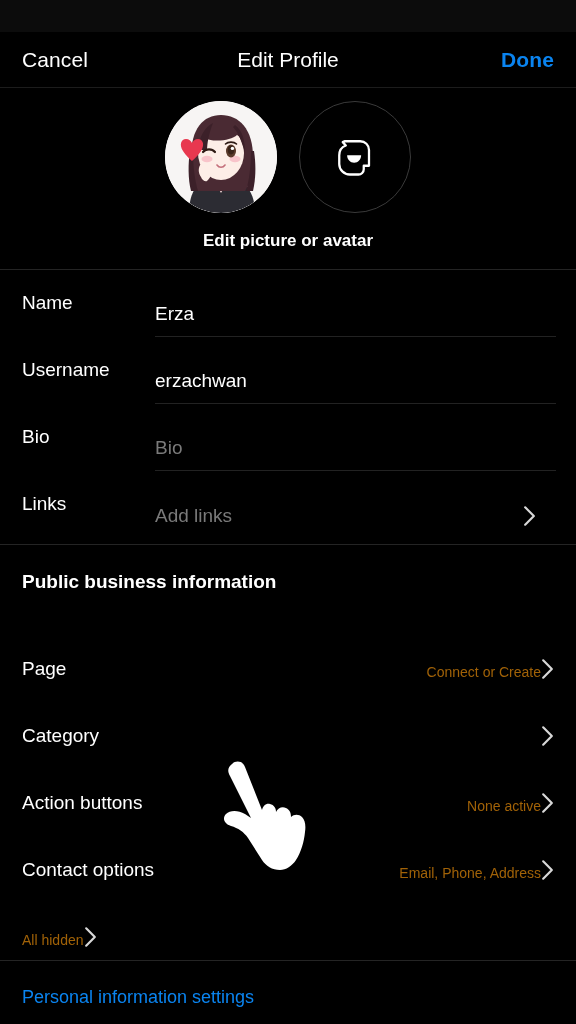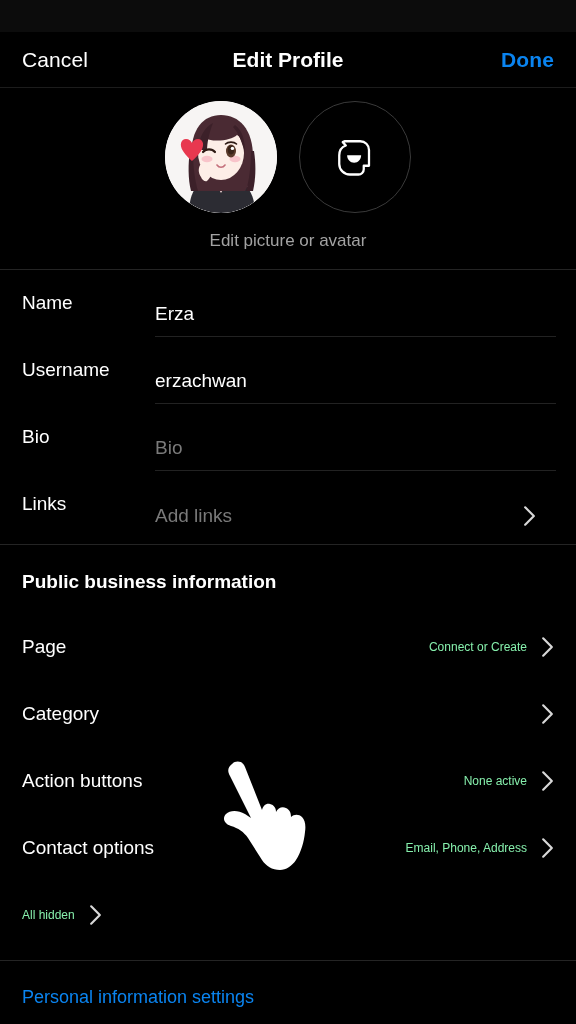--- a/index.html
+++ b/index.html
@@ -21,40 +21,40 @@
     height:56px;
     display:flex; align-items:center; justify-content:space-between;
     padding:0 22px;
     border-bottom:1px solid #1c1c1c;
     background:#000;
   }
   .nav-btn { font-size:21px; color:#fff; letter-spacing:.1px; }
   .nav-btn.done { color:#0a84f0; font-weight:700; }
   .nav-title {
     position:absolute; left:0; right:0; text-align:center;
-    font-size:21px; font-weight:700; color:#fff; pointer-events:none;
+    font-size:21px; font-weight:400; color:#fff; pointer-events:none;
   }
 
   
   .avatar-block { padding-top:13px; padding-bottom:18px; }
   .avatar-row { display:flex; justify-content:center; align-items:center; gap:22px; }
   .pfp {
     width:112px; height:112px; border-radius:50%;
     overflow:hidden; background:#fff; position:relative; flex:0 0 auto;
   }
   .pfp svg { display:block; width:100%; height:100%; }
   .avatar-circle {
     width:112px; height:112px; border-radius:50%;
     border:1px solid #3a3a3a; background:#000;
     display:flex; align-items:center; justify-content:center; flex:0 0 auto;
   }
   .avatar-circle svg { width:42px; height:42px; }
   .edit-pic-link {
     text-align:center; margin-top:18px;
-    font-size:17px; font-weight:400; color:#a3a3a3;
+    font-size:17px; font-weight:700; color:#ffffff;
   }
 
   
   .sec-div { height:1px; background:#242424; width:100%; }
 
   
   .form-section { padding:0 0 6px 0; }
   .form-row {
     display:flex; align-items:flex-start;
     min-height:67px;
@@ -83,25 +83,25 @@
   }
   .chev svg { width:13px; height:22px; }
 
   
   .biz-section { padding:26px 0 12px 0; }
   .biz-title {
     font-size:19px; font-weight:700; color:#fff;
     padding:0 22px; margin-bottom:20px;
   }
   .list-row {
-    display:flex; align-items:center;
+    display:flex; align-items:flex-end;
     height:67px; padding:0 22px;
   }
   .list-label { font-size:19px; color:#fff; flex:1 1 auto; }
-  .list-value { font-size:12px; color:#86efac; margin-right:14px; }
+  .list-value { font-size:14px; color:#a16207; }
 
   
   .footer-link {
     padding:26px 22px 0 22px;
     font-size:18px; color:#0a84f0;
   }
 
   
   .cursor {
     position:absolute; left:218px; top:758px;

